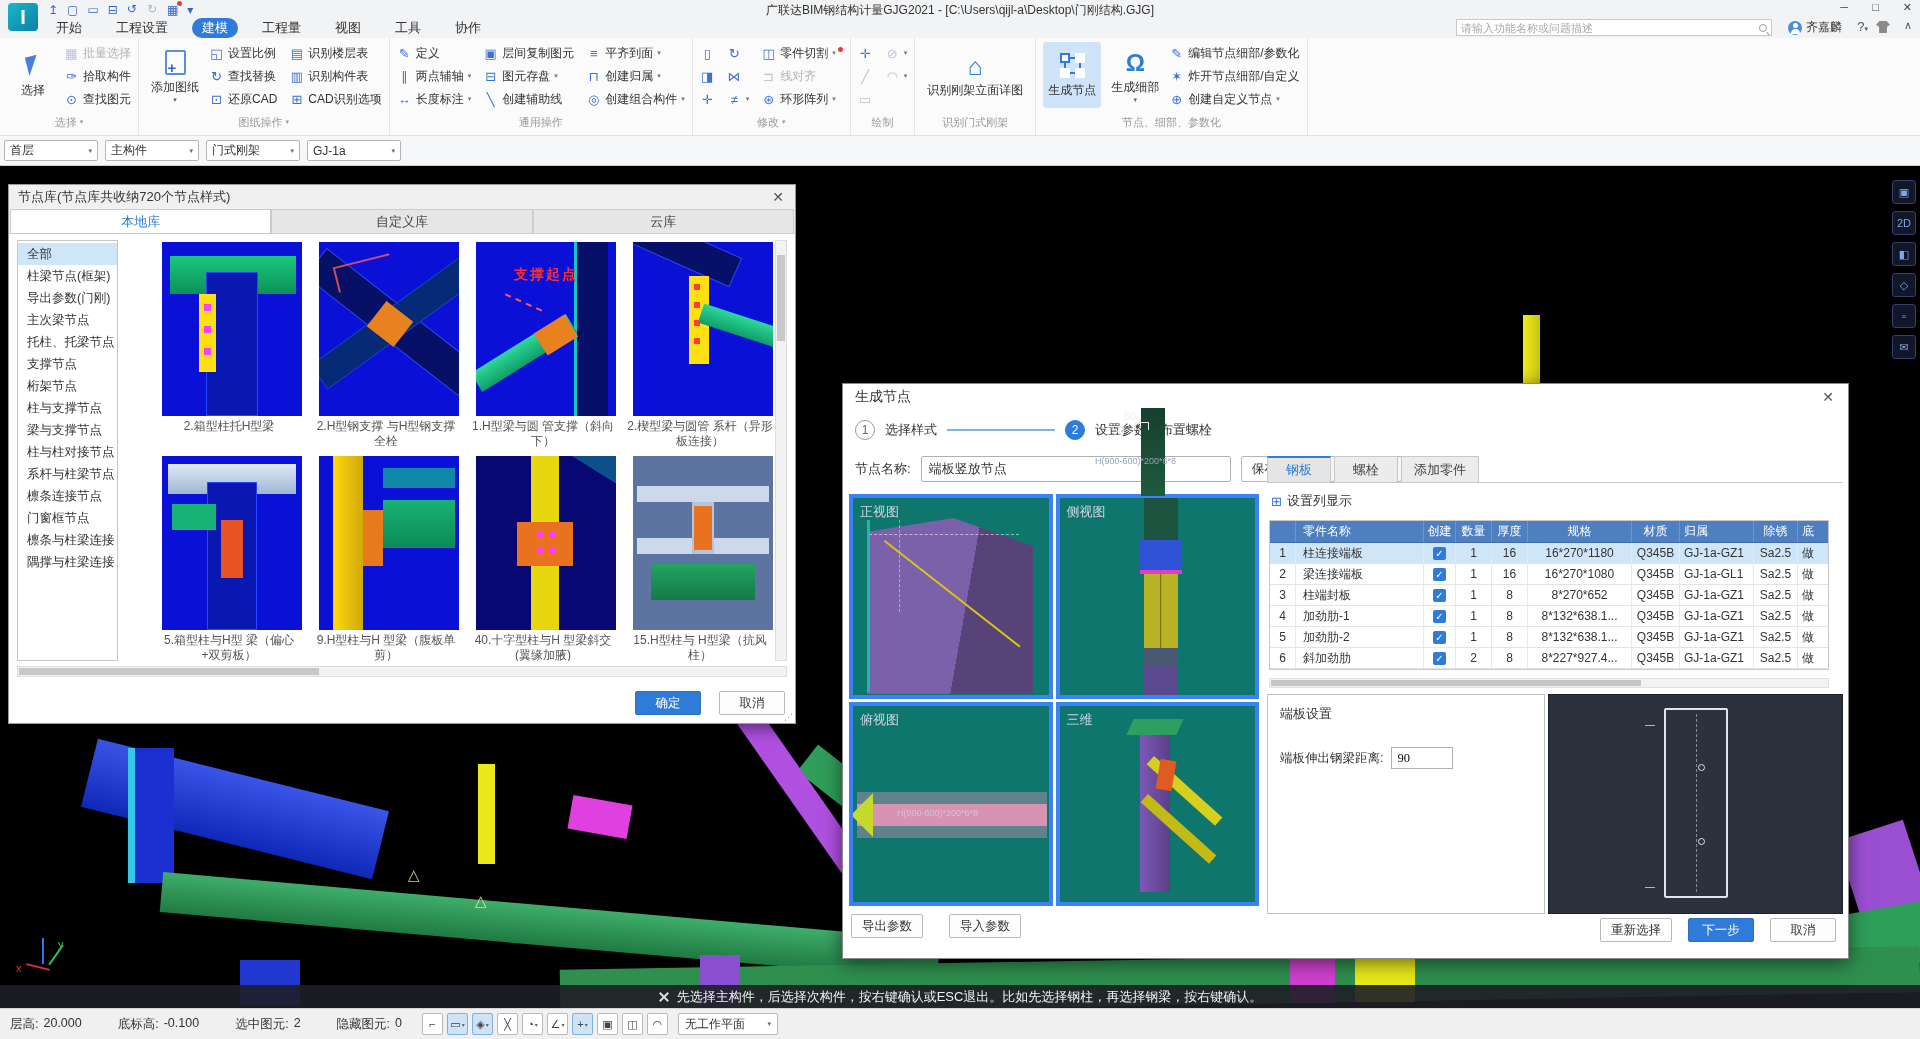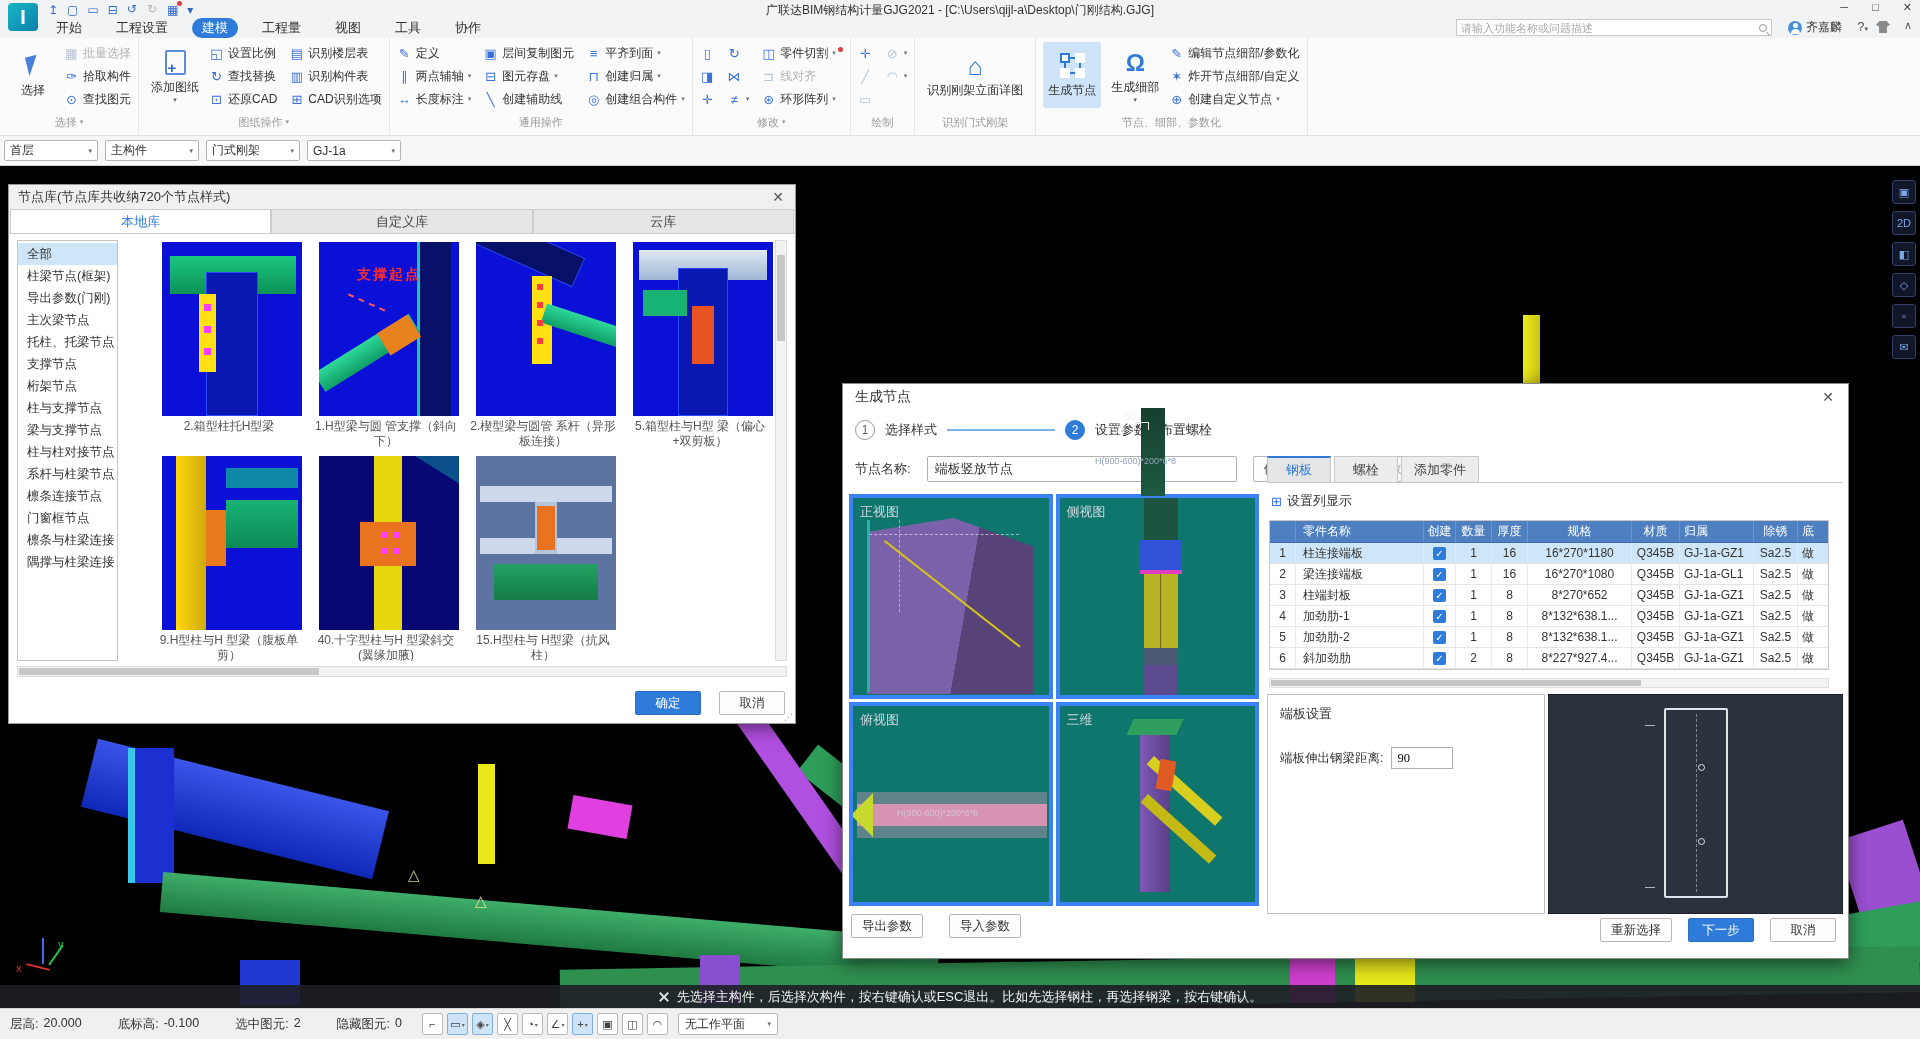--- a/index.html
+++ b/index.html
@@ -177,21 +177,21 @@
   .t8 .d{left:18px;top:108px;width:104px;height:36px;background:linear-gradient(#23a364,#147a46)}
 
   
   #gendlg{position:absolute;left:842px;top:383px;width:1007px;height:576px;background:#fff;border:1px solid #8a8a8a;box-shadow:0 4px 18px rgba(0,0,0,.55);z-index:11}
   #gd-title{height:26px;display:flex;align-items:center;justify-content:space-between;padding:0 12px;font-size:14px;color:#333}
   #gd-steps{position:absolute;left:12px;top:36px;display:flex;align-items:center;gap:10px}
   .stepc{width:20px;height:20px;border-radius:50%;border:1.5px solid #999;color:#666;font-size:12px;display:flex;align-items:center;justify-content:center}
   .stepc.active{background:#2f7bd9;border-color:#2f7bd9;color:#fff}
   .stepl{font-size:13px;color:#333}
   .stepline{width:108px;height:2px;background:#7fb3e8}
-  #gd-namerow{position:absolute;left:12px;top:72px;display:flex;align-items:center;gap:16px}
+  #gd-namerow{position:absolute;left:12px;top:72px;display:flex;align-items:center;gap:10px}
   #gd-namerow .lbl{font-size:13px;color:#333}
   #gd-name{width:310px;height:26px;border:1px solid #b0b0b0;border-radius:2px;font-size:13px;color:#333;padding:0 7px;font-family:inherit}
   .btn26{height:26px}
   .btncaret{font-size:7px;color:#999;margin-left:4px}
   
   #gd-views{position:absolute;left:6px;top:110px;width:410px;height:412px;display:grid;grid-template-columns:1fr 1fr;grid-template-rows:1fr 1fr;gap:3px;background:#fff}
   .pane{position:relative;background:#0f766e;border:4px solid #3b82f6;overflow:hidden}
   .pane .pl{position:absolute;left:7px;top:5px;font-size:13px;color:#cfd6e0;z-index:2}
   .pv-front .a{left:14px;top:20px;width:166px;height:176px;background:linear-gradient(100deg,#7b61aa 58%,#584379 58%);clip-path:polygon(0 8%,52% 0,100% 16%,100% 100%,0 100%)}
   .pv-front .b{left:16px;top:36px;width:150px;height:0;border-top:1px dashed rgba(255,255,255,.55)}
@@ -690,20 +690,30 @@
         <div class="thumb-art t1">
           <i class="a"></i>
             <i class="b"></i>
             <i class="c"></i>
             <i class="d"></i>
 
         </div>
         <div class="thumb-cap">2.箱型柱托H型梁</div>
       </div>
         <div class="thumb">
+        <div class="thumb-art t2">
+          <i class="a"></i>
+            <i class="b"></i>
+            <i class="c"></i>
+            <i class="d"></i>
+
+        </div>
+        <div class="thumb-cap">2.H型钢支撑 与H型钢支撑全栓</div>
+      </div>
+        <div class="thumb">
         <div class="thumb-art t3">
           <i class="a"></i>
             <i class="b"></i>
             <i class="c"></i>
             <i class="d"></i>
           <span class="ov">支撑起点</span>
         </div>
         <div class="thumb-cap">1.H型梁与圆 管支撑（斜向下）</div>
       </div>
         <div class="thumb">

